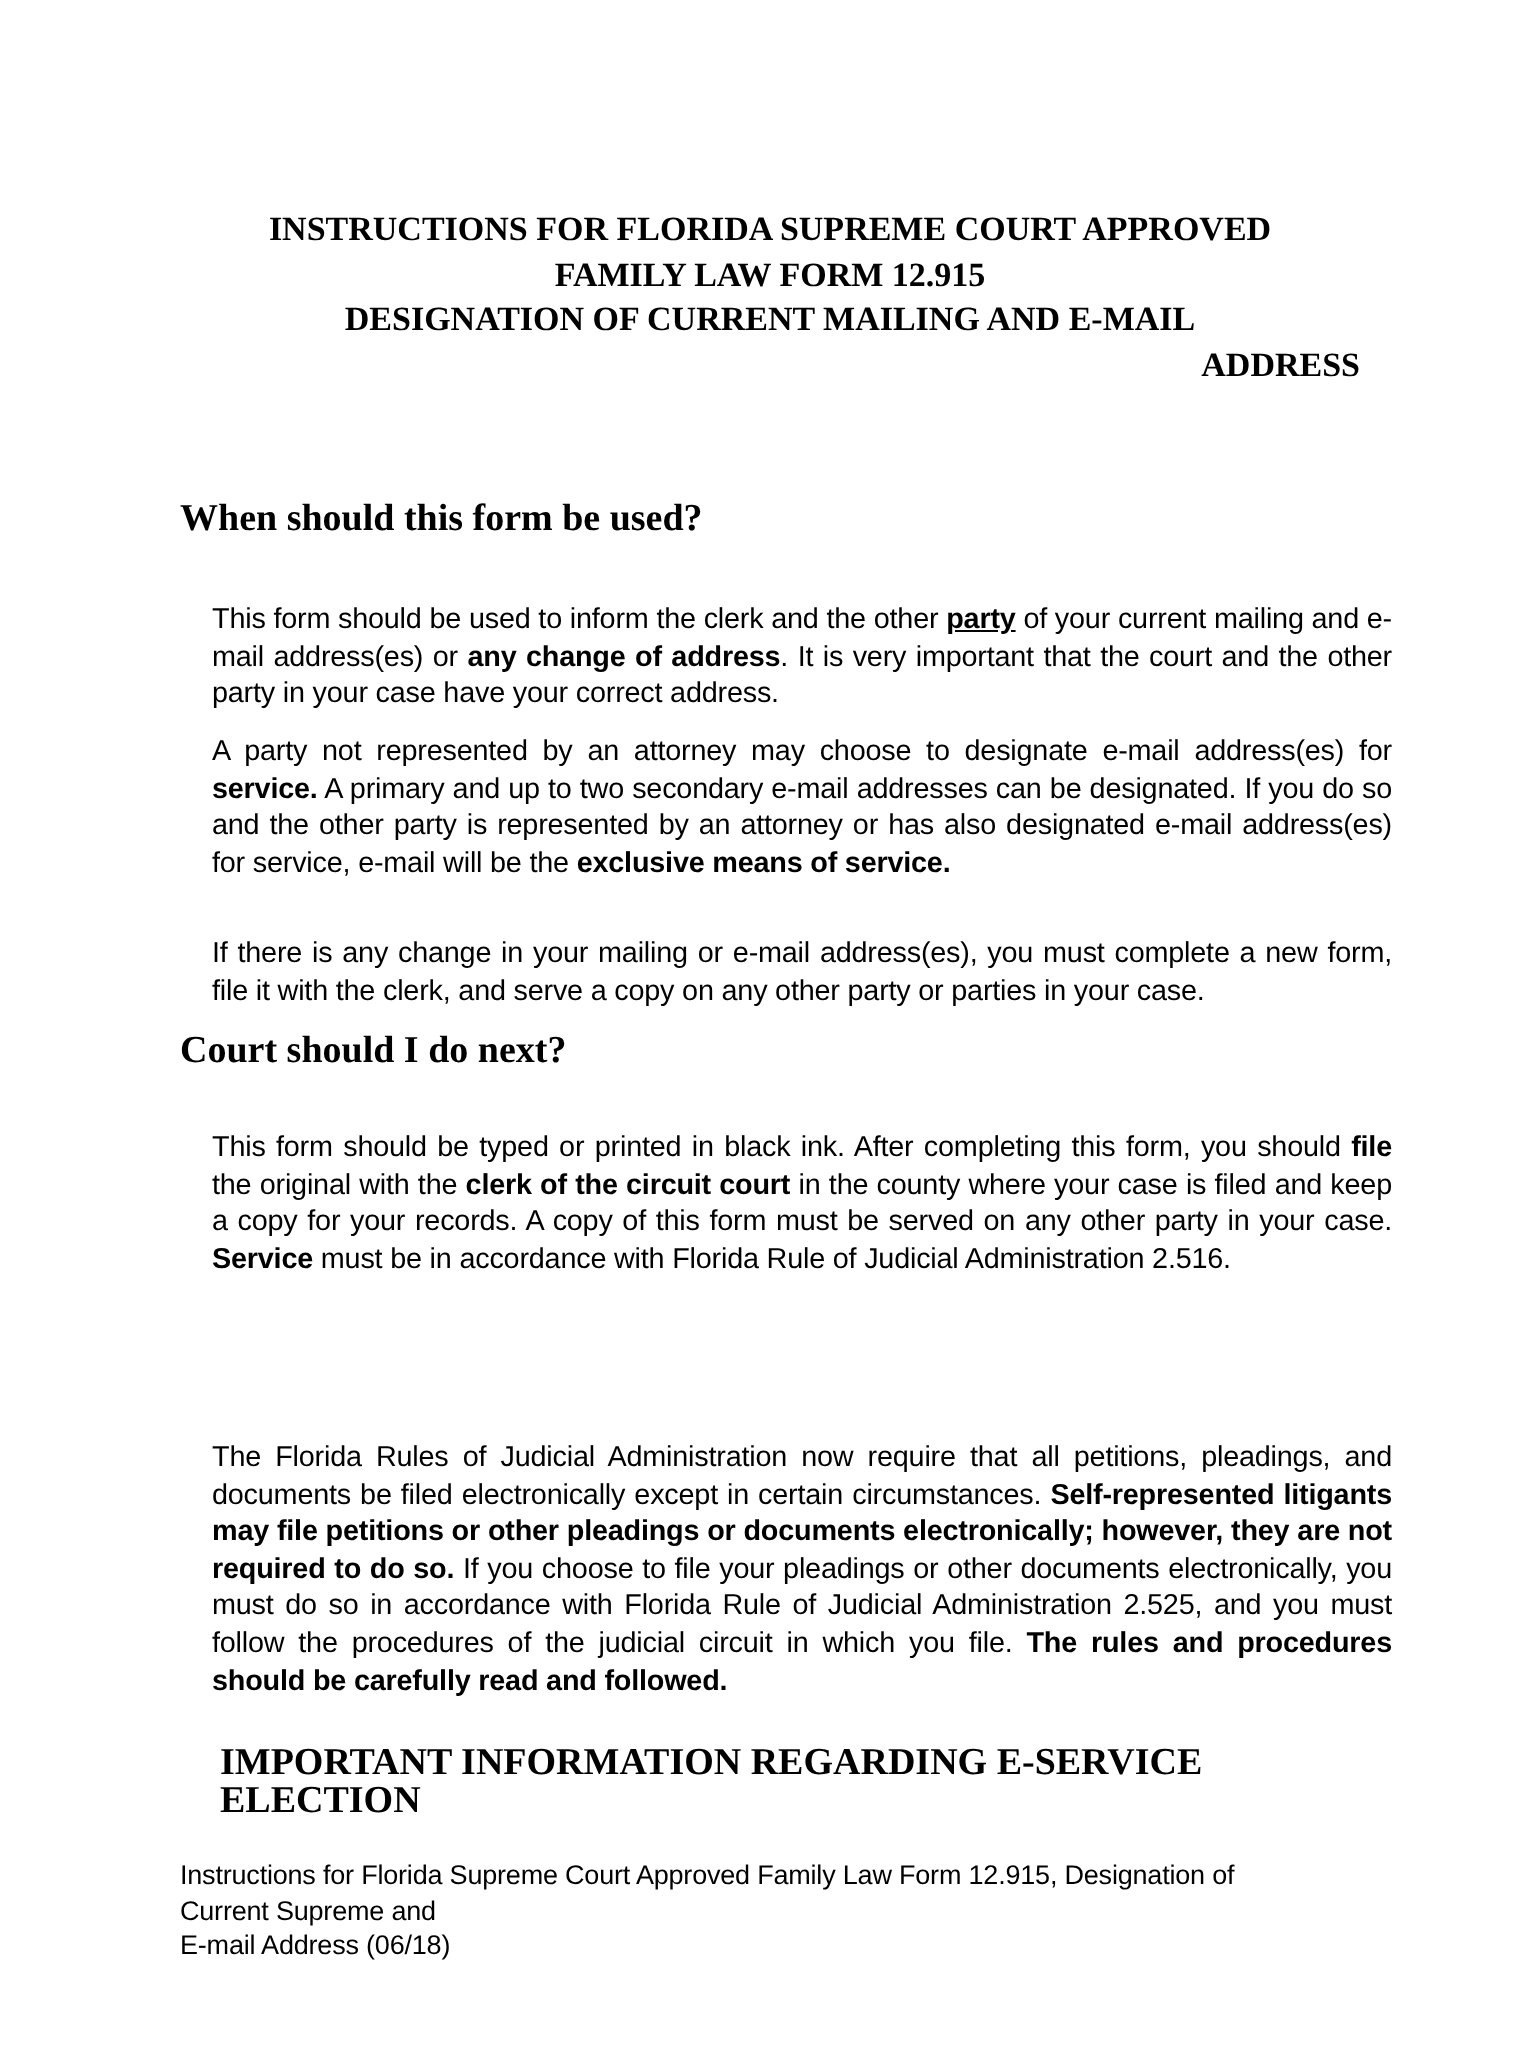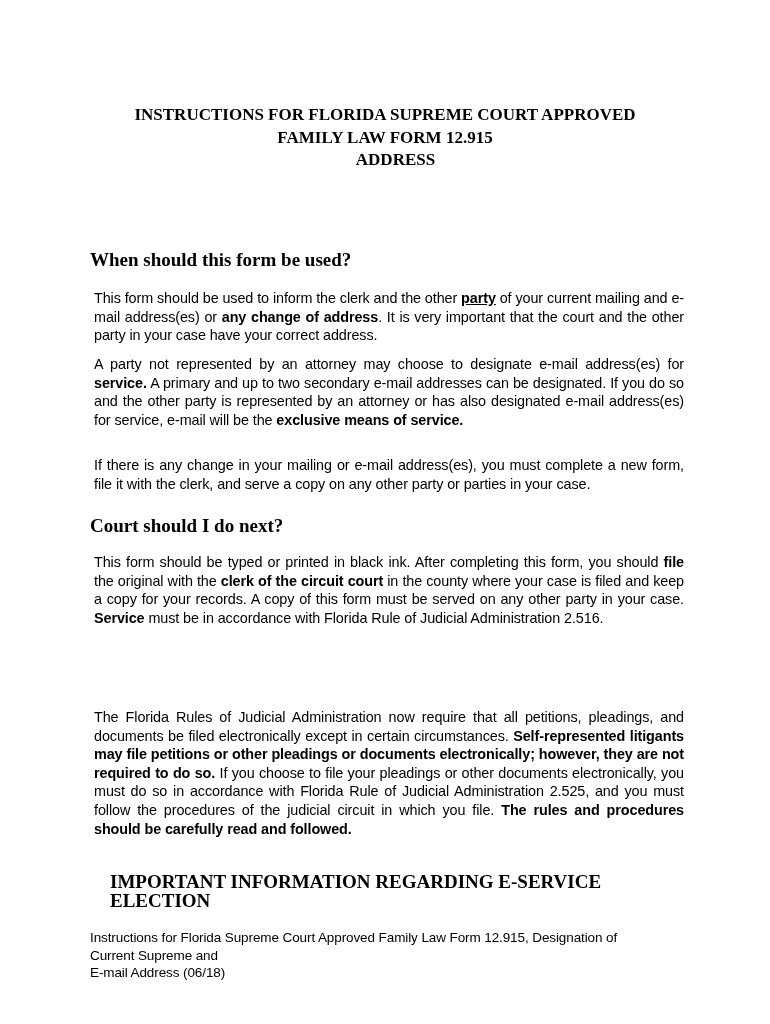--- a/index.html
+++ b/index.html
@@ -15,21 +15,21 @@
 
   
   .title-block {
     top: 104px;
     font-family: "Liberation Serif", serif;
     font-weight: bold;
     font-size: 17px;
     line-height: 22.5px;
   }
   .title-block .c { text-align: center; }
-  .title-block .l { text-align: center; margin-left: 21px; }
+  .title-block .l { text-align: right; margin-left: 21px; }
   .title-block .ver { margin-top: 2px; }
 
   
   .h {
     position: absolute;
     width: 590px;
     font-family: "Liberation Serif", serif;
     font-weight: bold;
     font-size: 19px;
     line-height: 19px;
@@ -38,21 +38,21 @@
   #h-when     { top: 250px; left: 90px; }
   #h-what     { top: 516px; left: 90px; }
   #h-efiling  { top: 672px; left: 120px; }
   #h-eservice { top: 872px; left: 110px; }
 
   
   p.body {
     position: absolute;
     left: 90px;
     width: 590px;
-    margin: 4px;
+    margin: 16px;
     font-family: "Liberation Sans", sans-serif;
     font-size: 14.4px;
     line-height: 18.6px;
     letter-spacing: -0.1px;
     text-align: justify;
   }
   #p1 { top: 285px; }
   #p2 { top: 351px; }
   #p3 { top: 452px; }
   #p4 { top: 549px; }
@@ -72,20 +72,21 @@
   }
 </style>
 </head>
 <body>
 
 <div class="page">
 
   <div class="abs title-block">
     <div class="c">INSTRUCTIONS FOR FLORIDA SUPREME COURT APPROVED</div>
     <div class="c">FAMILY LAW FORM 12.915</div>
+    <div class="c">DESIGNATION OF CURRENT MAILING AND E-MAIL</div>
     <div class="l">ADDRESS</div>
   </div>
 
   <h2 class="h" id="h-when">When should this form be used?</h2>
 
   <p class="body" id="p1"><span>This form should be used to inform the clerk and the other </span><span class="b u">party</span><span> of your current mailing and e-mail address(es) or </span><span class="b">any change of address</span><span>.  It is very important that the court and the other party in your case have your correct address.</span></p>
 
   <p class="body" id="p2"><span>A party not represented by an attorney may choose to designate e-mail address(es) for </span><span class="b">service.</span><span>  A primary and up to two secondary e-mail addresses can be designated. If you do so and the other party is represented by an attorney or has also designated e-mail address(es) for service, e-mail will be the </span><span class="b">exclusive means of service.</span></p>
 
   <p class="body" id="p3"><span>If there is any change in your mailing or e-mail address(es), you must complete a new form, file it with the clerk, and serve a copy on any other party or parties in your case.</span></p>

